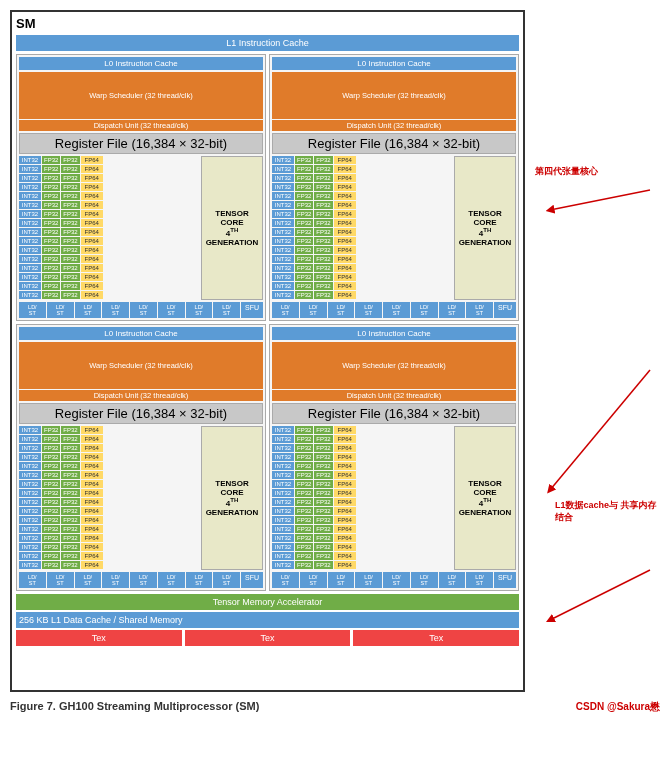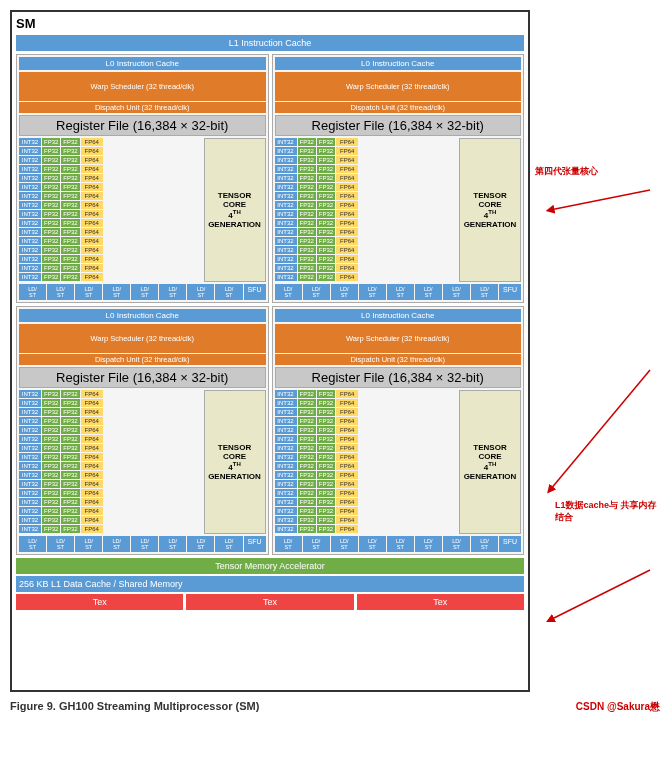--- a/index.html
+++ b/index.html
@@ -51,21 +51,21 @@
       color: white;
       text-align: center;
       padding: 2px;
       font-size: 8px;
       margin-bottom: 2px;
     }
     .warp-scheduler {
       background: #e07b2a;
       color: white;
       text-align: center;
-      padding: 10px;
+      padding: 19px;
       font-size: 7.5px;
       margin-bottom: 1px;
     }
     .dispatch-unit {
       background: #e07b2a;
       color: white;
       text-align: center;
       padding: 1px;
       font-size: 7.5px;
       margin-bottom: 2px;
@@ -187,20 +187,21 @@
     .figure-caption {
       margin-top: 8px;
       font-size: 11px;
       color: #333;
     }
     .figure-caption span {
       font-weight: bold;
     }
     .content-area {
       display: flex;
+      gap: 5px;
       position: relative;
     }
     .right-annotations {
       position: relative;
       width: 130px;
       flex-shrink: 0;
     }
   </style>
 </head>
 <body>
@@ -735,17 +736,17 @@
         <div style="color:#cc0000; font-size:9px; font-weight:bold; line-height:1.3;">第四代张量核心</div>
       </div>
       <div style="position:absolute; top:490px; left:5px;">
         <div style="color:#cc0000; font-size:9px; font-weight:bold; line-height:1.3;padding-left:20px;">L1数据cache与
 共享内存结合</div>
       </div>
     </div>
   </div>
 
   <div class="figure-caption">
-    <span>Figure 9.</span>
+    <span>Figure 7.</span>
     <span>    GH100 Streaming Multiprocessor (SM)</span>
     <span style="float:right; color:#cc0000; font-size:10px;">CSDN @Sakura懋</span>
   </div>
 </div>
 
 </body></html>

